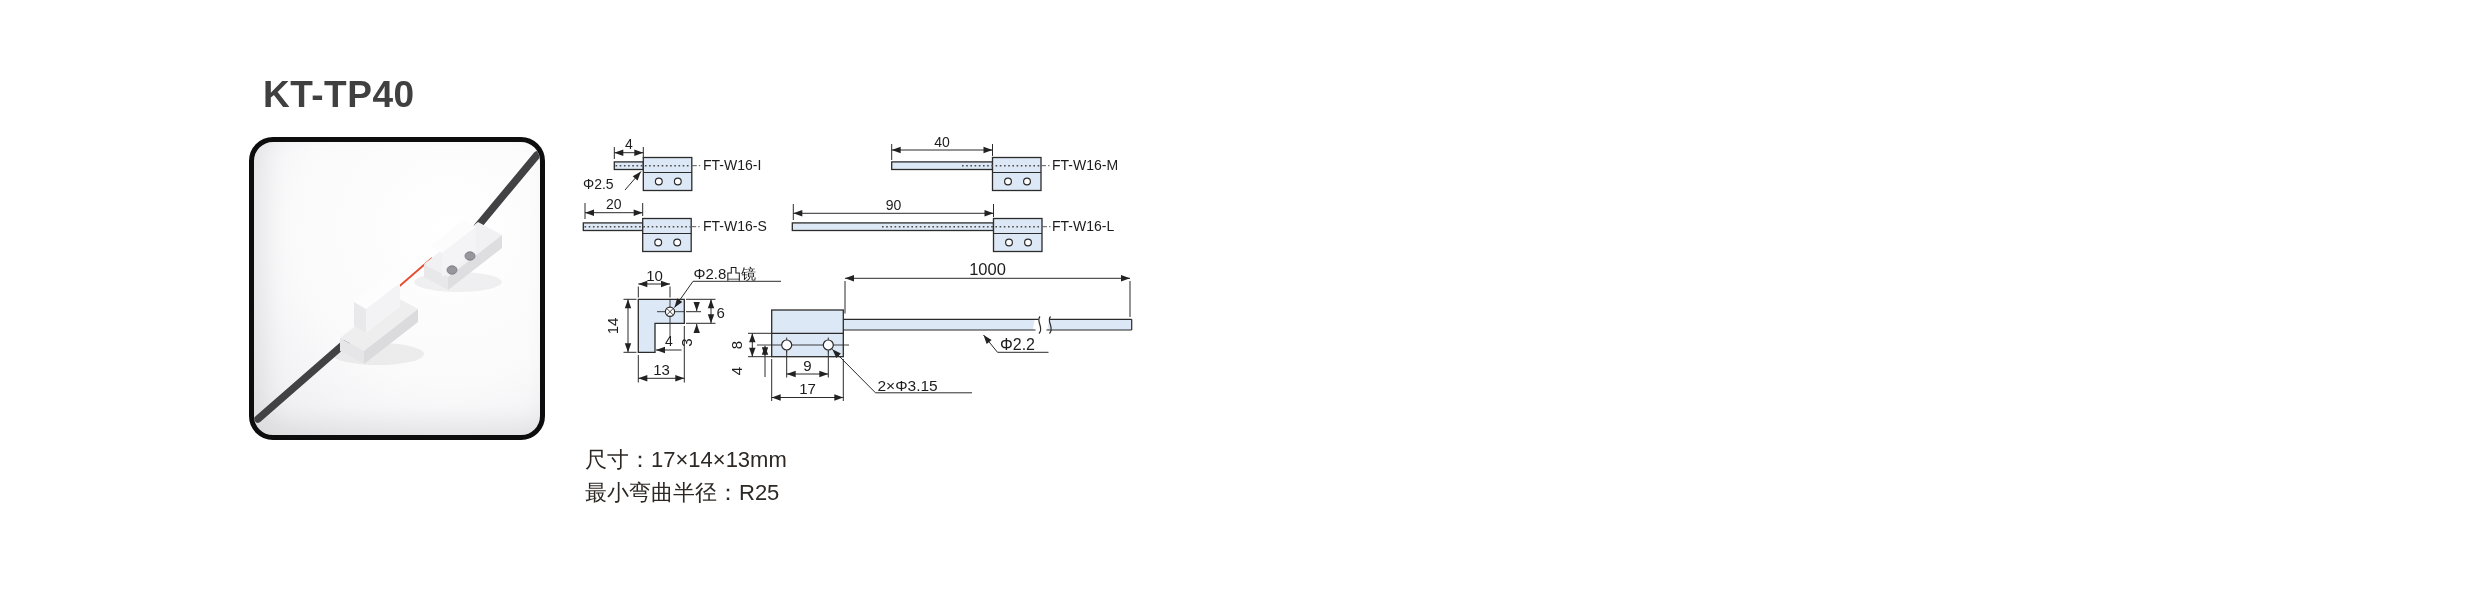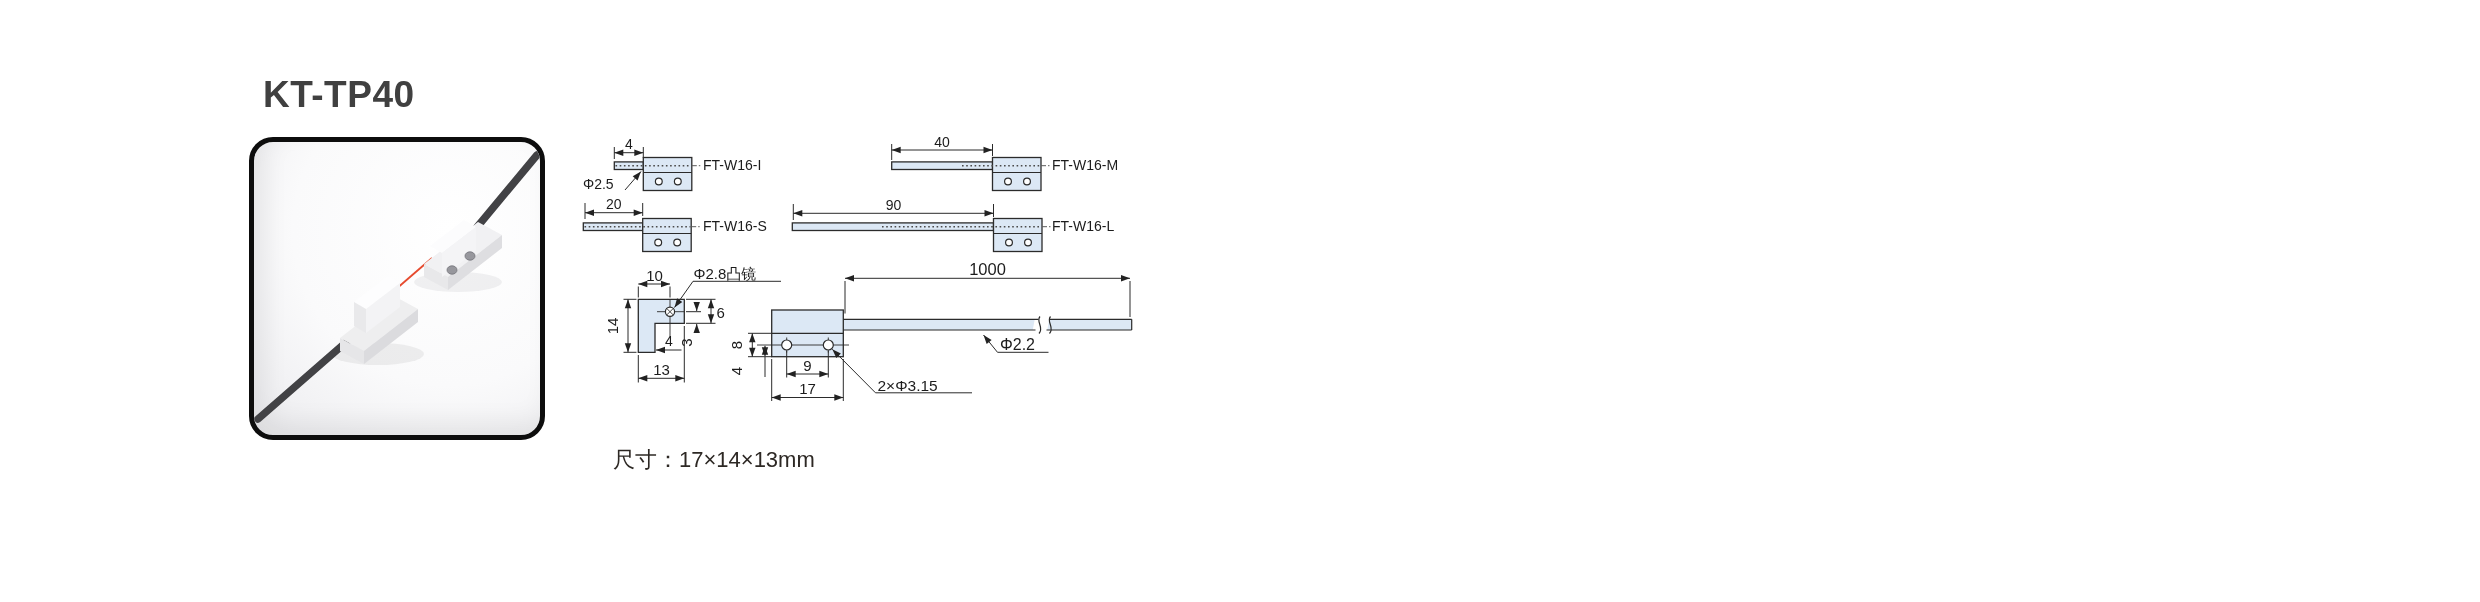--- a/index.html
+++ b/index.html
@@ -10,21 +10,21 @@
   }
   .photo-box{
     position:absolute;left:249px;top:137px;width:296px;height:303px;
     border:5px solid #0d0d0d;border-radius:24px;box-sizing:border-box;
     background:radial-gradient(circle at 68% 30%, #ffffff 0%, #fafafb 55%, #ebebee 100%);
     box-shadow:inset 10px -12px 26px rgba(0,0,0,0.07);
     overflow:hidden;
   }
   .photo-box svg{display:block;width:100%;height:100%;}
   .drawing{position:absolute;left:560px;top:80px;width:660px;height:430px;}
-  .specs{position:absolute;left:613px;top:443px;color:#2d2824;font-size:22px;line-height:33px;}
+  .specs{position:absolute;left:585px;top:443px;color:#2d2824;font-size:22px;line-height:33px;}
   .specs div{white-space:nowrap;}
   svg text{font-family:"Liberation Sans",sans-serif;fill:#1c1c1c;}
   .ln{stroke:#2b2b2b;stroke-width:1.2;fill:none;}
   .thin{stroke:#2b2b2b;stroke-width:0.9;fill:none;}
   .dim{stroke:#2b2b2b;stroke-width:1;fill:none;}
   .part{fill:#dce8f5;stroke:#2b2b2b;stroke-width:1.3;}
   .hole{fill:#ffffff;stroke:#2b2b2b;stroke-width:1.2;}
   .fiber{stroke:#4a4a4a;stroke-width:1.4;fill:none;stroke-dasharray:1.6 2.6;}
   .dashdot{stroke:#5a5a5a;stroke-width:1;fill:none;stroke-dasharray:5 2 1.5 2;}
   .dtxt{font-size:14px;}
@@ -203,13 +203,14 @@
     <path class="dim" d="M771.7,397.5 H843.3" marker-start="url(#arr)" marker-end="url(#arr)"></path>
     <text class="dtxt15" x="807.5" y="393.5" text-anchor="middle">17</text>
 
     <text x="877.5" y="390.5" font-size="15.5">2×Φ3.15</text>
     <path class="dim" d="M972,392.8 H875.5 L832.3,349.3" marker-end="url(#arr)"></path>
   </g>
 </svg>
 
 <div class="specs">
   <div>尺寸：17×14×13mm</div>
+  <div>最小弯曲半径：R25</div>
 </div>
 
 </body></html>

